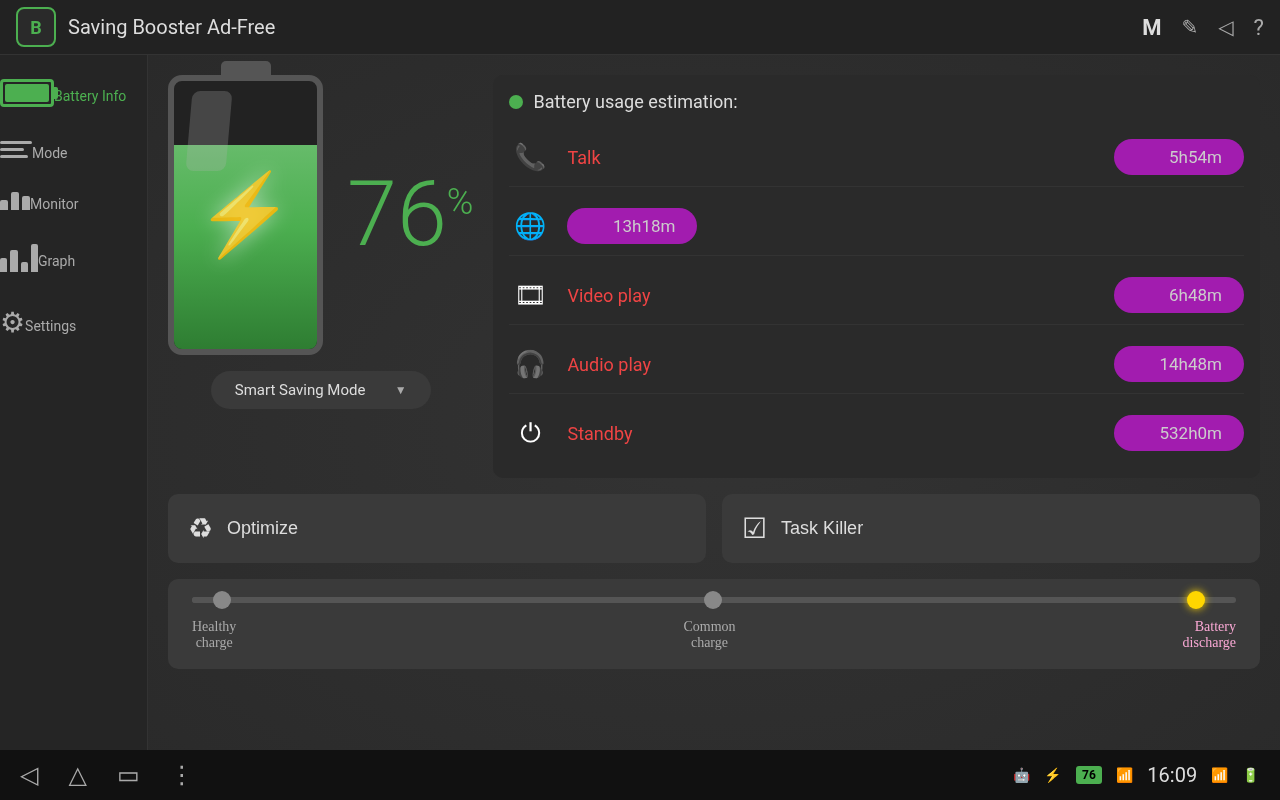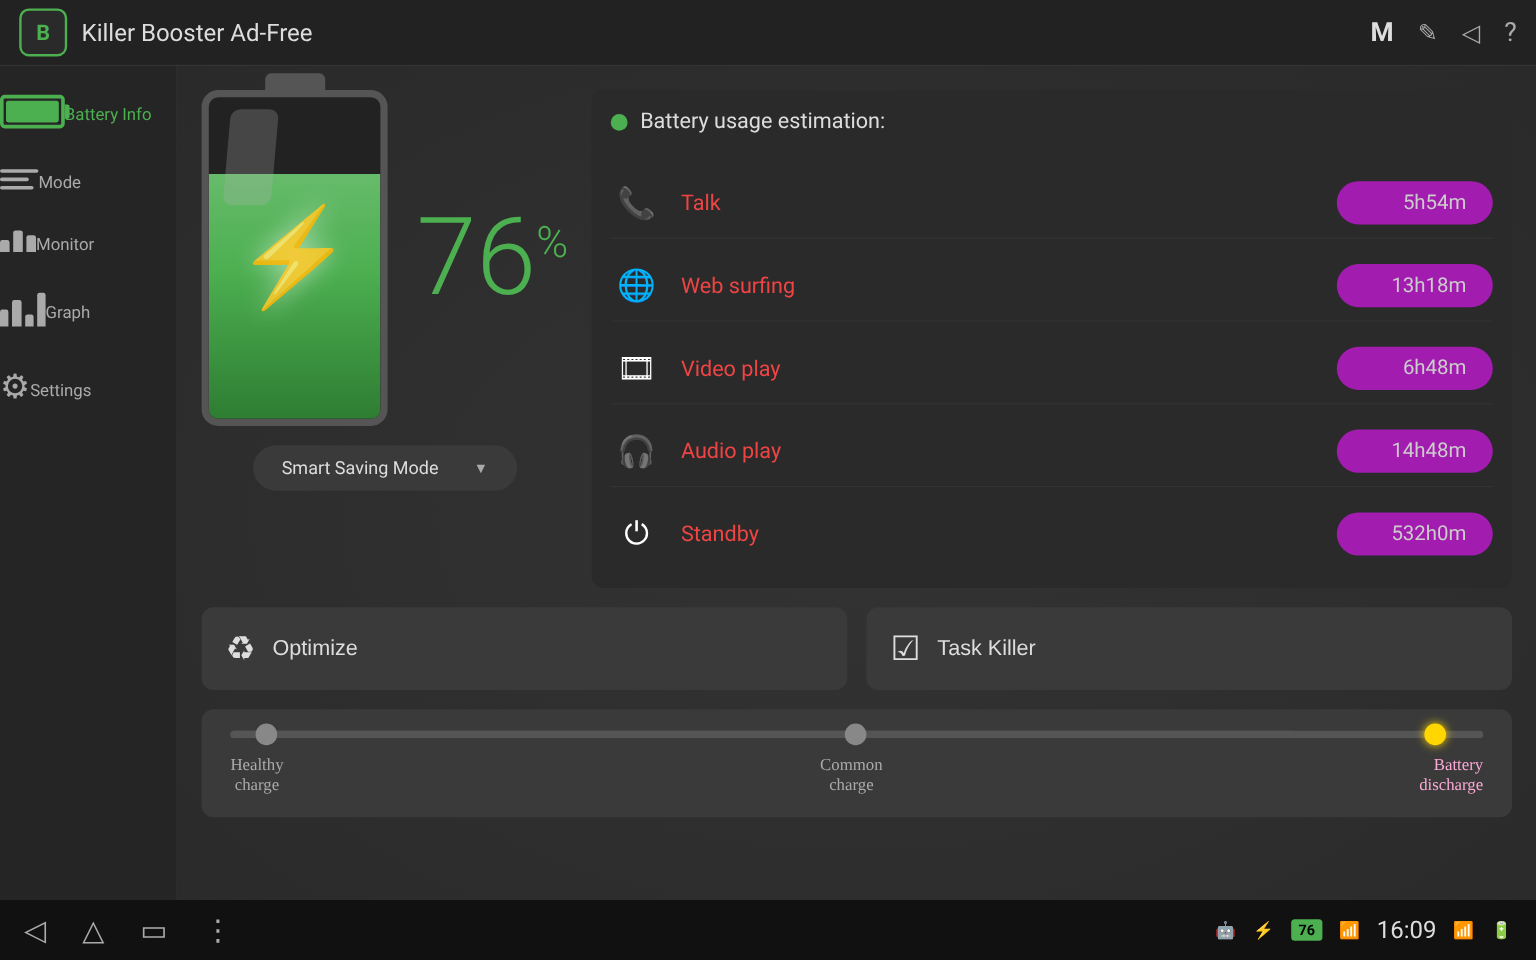--- a/index.html
+++ b/index.html
@@ -247,21 +247,21 @@
       flex: 1;
       background: #2a2a2a;
       border-radius: 10px;
       padding: 16px;
       min-width: 600px;
     }
     .usage-header {
       display: flex;
       align-items: center;
       gap: 10px;
-      margin-bottom: 28px;
+      margin-bottom: 16px;
     }
     .green-dot {
       width: 14px;
       height: 14px;
       background: #4CAF50;
       border-radius: 50%;
     }
     .usage-title {
       font-size: 18px;
       color: #ddd;
@@ -423,21 +423,21 @@
       font-weight: bold;
     }
   </style>
 </head>
 <body>
 
 <div class="top-bar">
   <div class="app-icon">
     <span style="color:#4CAF50;font-weight:bold;font-size:18px;">B</span>
   </div>
-  <span class="app-title">Killer Booster Ad-Free</span>
+  <span class="app-title">Saving Booster Ad-Free</span>
   <div class="top-icons">
     <span class="top-icon-btn" style="font-size:22px;font-weight:bold;color:#ddd;">M</span>
     <span class="top-icon-btn">✎</span>
     <span class="top-icon-btn">◁</span>
     <span class="top-icon-btn" style="font-size:22px;">?</span>
   </div>
 </div>
 
 <div class="main-layout">
 
@@ -524,21 +524,20 @@
         <div class="usage-list">
 
           <div class="usage-item">
             <div class="usage-icon">📞</div>
             <span class="usage-label">Talk</span>
             <div class="usage-time">5h54m</div>
           </div>
 
           <div class="usage-item">
             <div class="usage-icon">🌐</div>
-            <span class="usage-label">Web surfing</span>
             <div class="usage-time">13h18m</div>
           </div>
 
           <div class="usage-item">
             <div class="usage-icon">🎞</div>
             <span class="usage-label">Video play</span>
             <div class="usage-time">6h48m</div>
           </div>
 
           <div class="usage-item">

